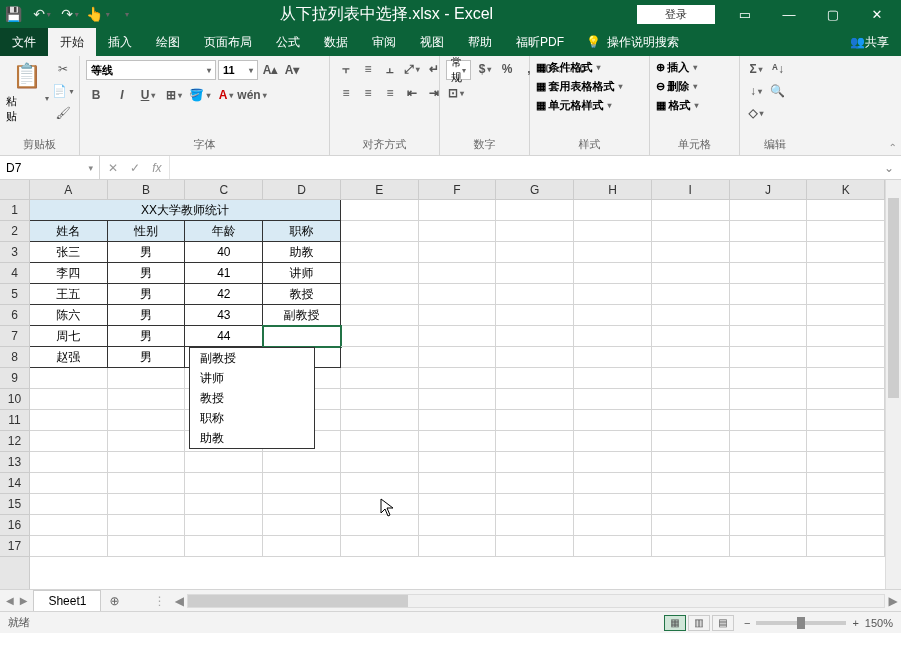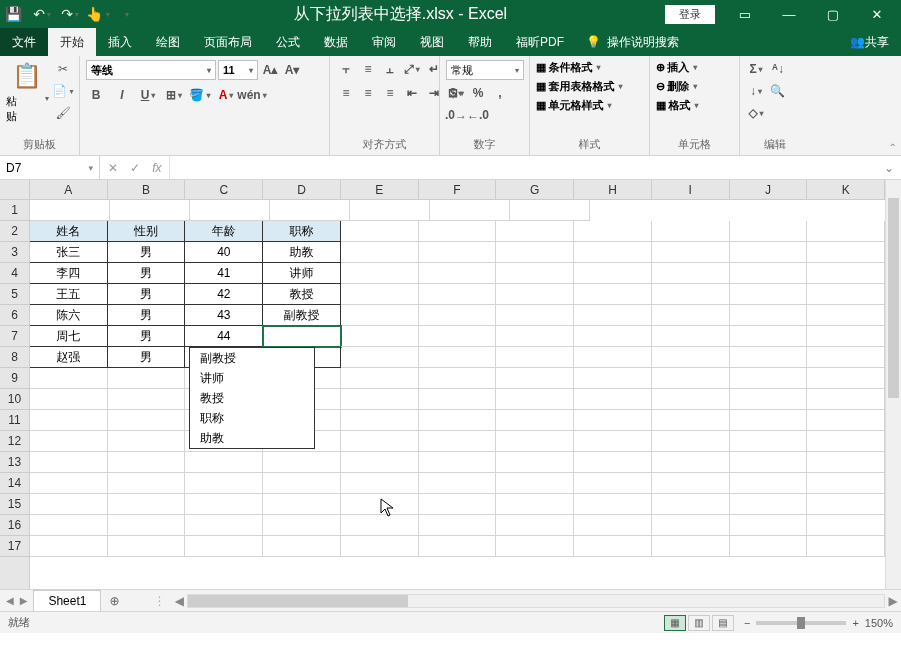--- a/index.html
+++ b/index.html
@@ -3,21 +3,21 @@
 <meta charset="utf-8">
 <style>
 * { box-sizing: border-box; margin: 0; padding: 0; font-family: "Microsoft YaHei", sans-serif; }
 body { width: 901px; height: 645px; background: #fff; font-size: 12px; overflow: hidden; position: relative; }
 
 .titlebar { height: 28px; background: #0c6339; color: #fff; display: flex; align-items: center; padding: 0 4px; }
 .titlebar .left-icons { display: flex; gap: 8px; align-items: center; }
 .titlebar .icon-btn { width: 20px; height: 20px; display: flex; align-items: center; justify-content: center; font-size: 14px; color: #e6efe9; }
 .titlebar .title-text { flex: 1; text-align: center; font-size: 16px; color: #fff; }
 .titlebar .right-icons { display: flex; align-items: center; gap: 4px; }
-.titlebar .login-btn { background: #fff; color: #333; padding: 2px 14px; font-size: 11px; margin-right: 6px; }
+.titlebar .login-btn { background: #fff; color: #333; padding: 2px 28px; font-size: 11px; margin-right: 6px; }
 .titlebar .win-btn { width: 40px; height: 28px; display: flex; align-items: center; justify-content: center; font-size: 13px; color: #fff; }
 
 .menubar { height: 28px; background: #0c6339; display: flex; align-items: stretch; color: #fff; }
 .menubar .tab { padding: 0 12px; display: flex; align-items: center; font-size: 12px; }
 .menubar .tab.active { background: #f3f3f3; color: #222; }
 .menubar .spacer { flex: 1; }
 .menubar .tellme { display: flex; align-items: center; gap: 6px; padding: 0 10px; }
 .menubar .share { padding: 0 12px; display: flex; align-items: center; }
 
 .ribbon { height: 100px; background: #f3f3f3; border-bottom: 1px solid #d4d4d4; display: flex; position: relative; }
@@ -175,20 +175,21 @@
           </span>
         <span class="mini">⊞<span class="dd">▾</span></span>
         <span class="mini">🪣<span class="dd">▾</span></span>
         <span class="mini" style="color:#c00">
             <b>A</b>
             <span class="dd">▾</span>
           </span>
         <span class="mini">wén<span class="dd">▾</span></span>
       </div>
     </div>
+    <div class="group-label">字体</div>
   </div>
 
   <div class="group" style="width:110px">
     <div class="group-body" style="flex-direction:column;gap:6px">
       <div class="row">
         <span class="mini">⫟</span>
         <span class="mini">≡</span>
         <span class="mini">⫠</span>
         <span class="mini">⤢<span class="dd">▾</span></span>
         <span class="mini">↵</span>
@@ -199,21 +200,21 @@
         <span class="mini">≡</span>
         <span class="mini">⇤</span>
         <span class="mini">⇥</span>
         <span class="mini">⊡<span class="dd">▾</span></span>
       </div>
     </div>
     <div class="group-label">对齐方式</div>
   </div>
 
   <div class="group" style="width:90px">
-    <div class="group-body" style="flex-direction:column;">
+    <div class="group-body" style="flex-direction:row;">
       <div class="combo" style="width:78px">
           <span>常规</span>
           <span class="dd" style="margin-left:auto">▾</span>
         </div>
       <div class="row">
         <span class="mini">$<span class="dd">▾</span></span>
         <span class="mini">%</span>
         <span class="mini">,</span>
       </div>
       <div class="row">
@@ -328,20 +329,21 @@
       <div class="row-h">11</div>
       <div class="row-h">12</div>
       <div class="row-h">13</div>
       <div class="row-h">14</div>
       <div class="row-h">15</div>
       <div class="row-h">16</div>
       <div class="row-h">17</div>
     </div>
   <div class="cells" id="cells">
       <div class="cell-row">
+        <div class="cell merged hdr">XX大学教师统计</div>
         <div class="cell"></div>
         <div class="cell"></div>
         <div class="cell"></div>
         <div class="cell"></div>
         <div class="cell"></div>
         <div class="cell"></div>
         <div class="cell"></div>
       </div>
       <div class="cell-row">
         <div class="cell hdr">姓名</div>

